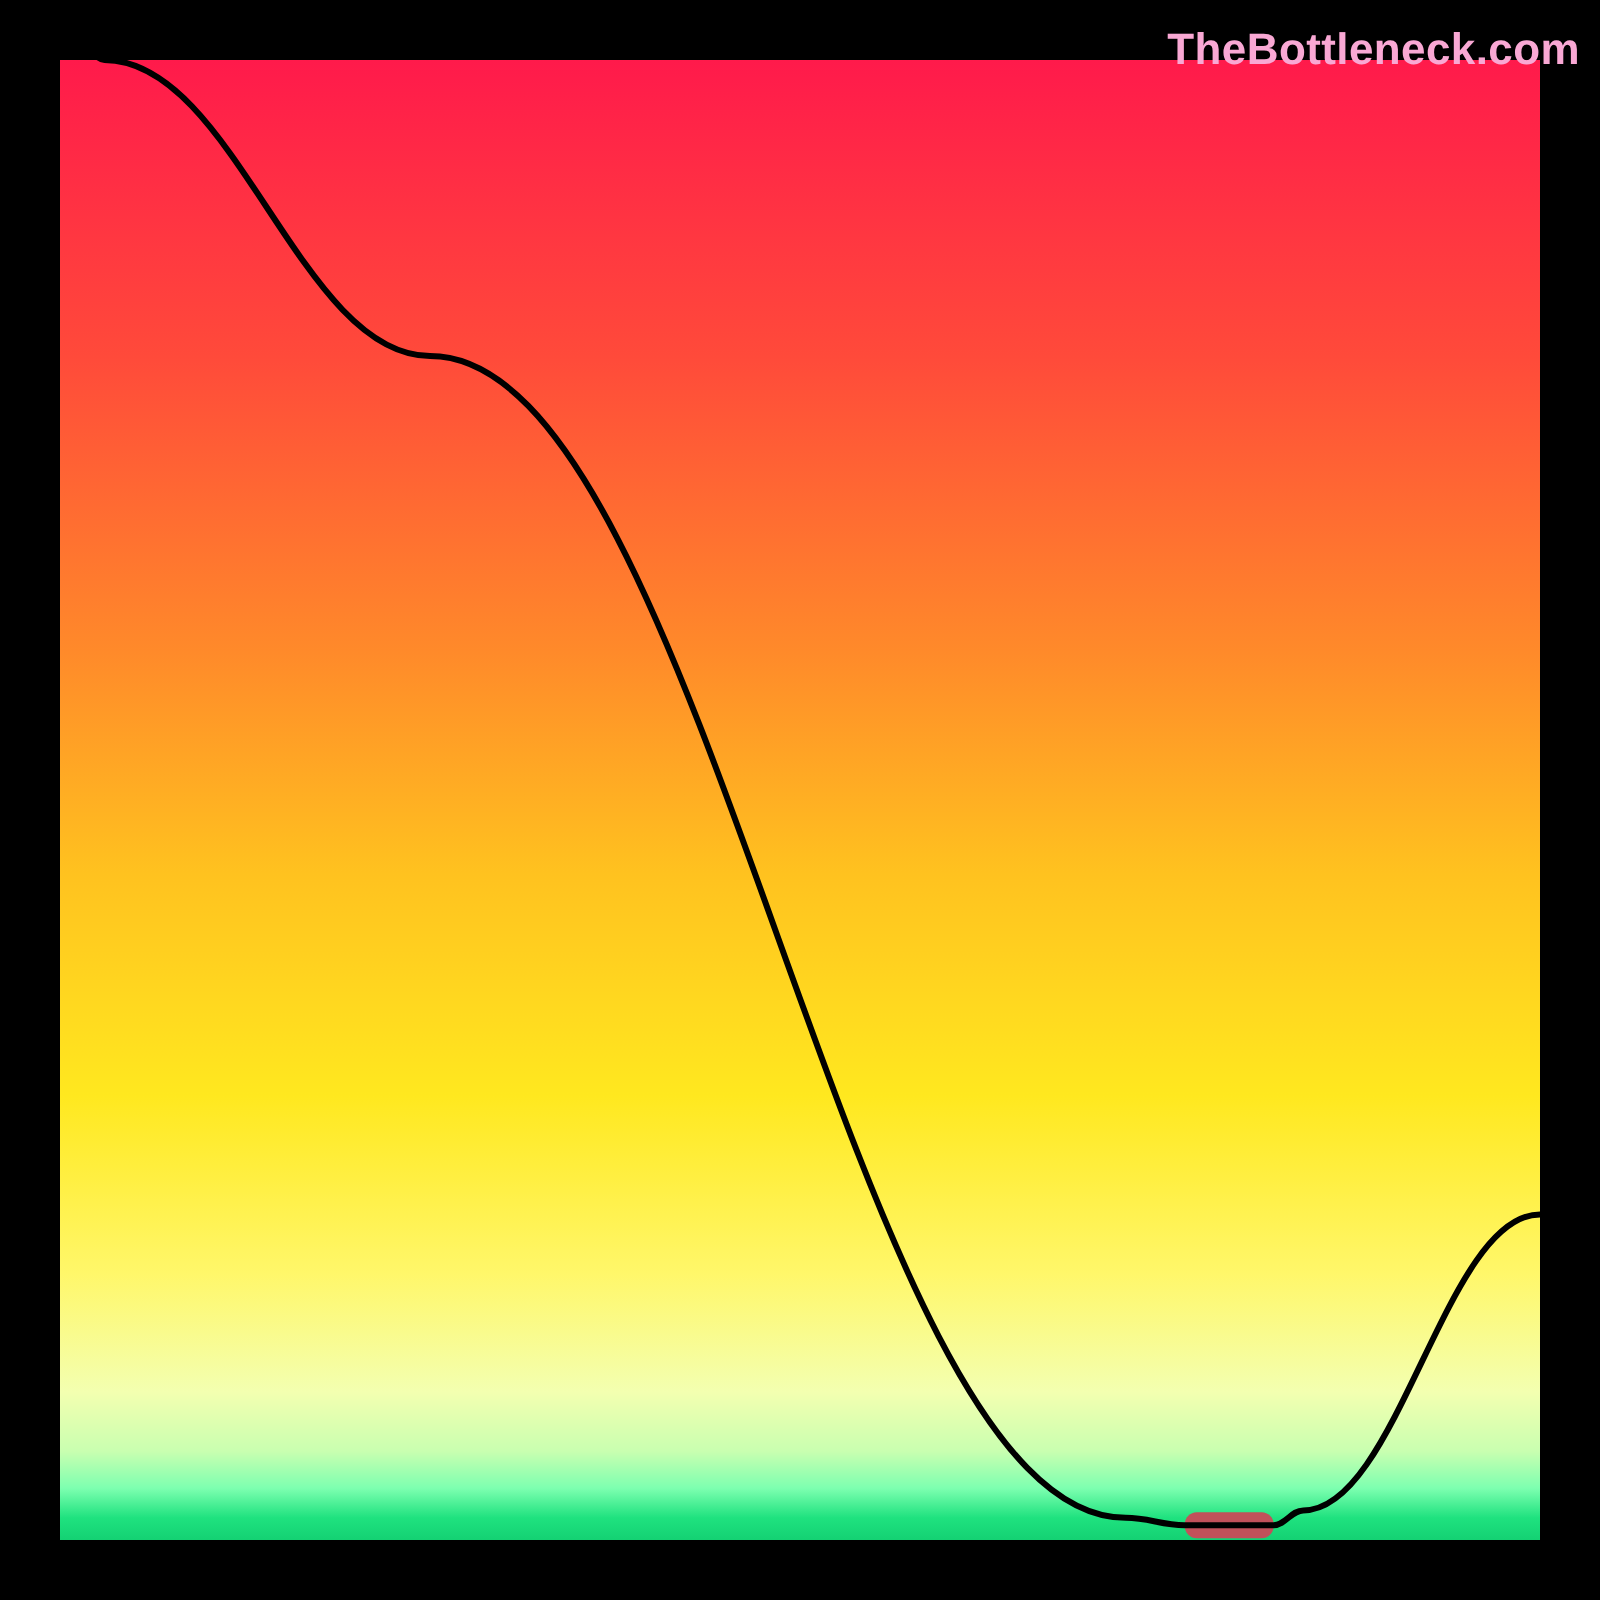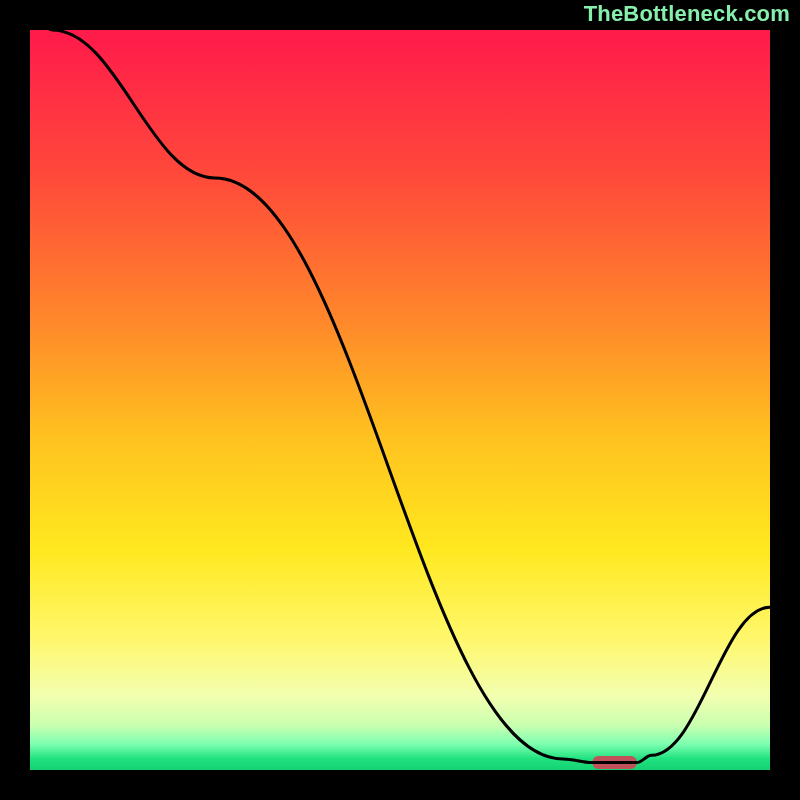--- a/index.html
+++ b/index.html
@@ -11,23 +11,23 @@
     font-family: Arial, Helvetica, sans-serif;
   }
   .frame {
     position: relative;
     width: 800px;
     height: 800px;
     background: #000;
   }
   .watermark {
     position: absolute;
-    top: 1px;
+    top: 12px;
     right: 10px;
-    color: #86efac;
+    color: #f9a8d4;
     font-size: 22px;
     font-weight: 600;
     letter-spacing: 0.2px;
     z-index: 5;
   }
   .plot-area {
     position: absolute;
     left: 30px;
     top: 30px;
     width: 740px;

